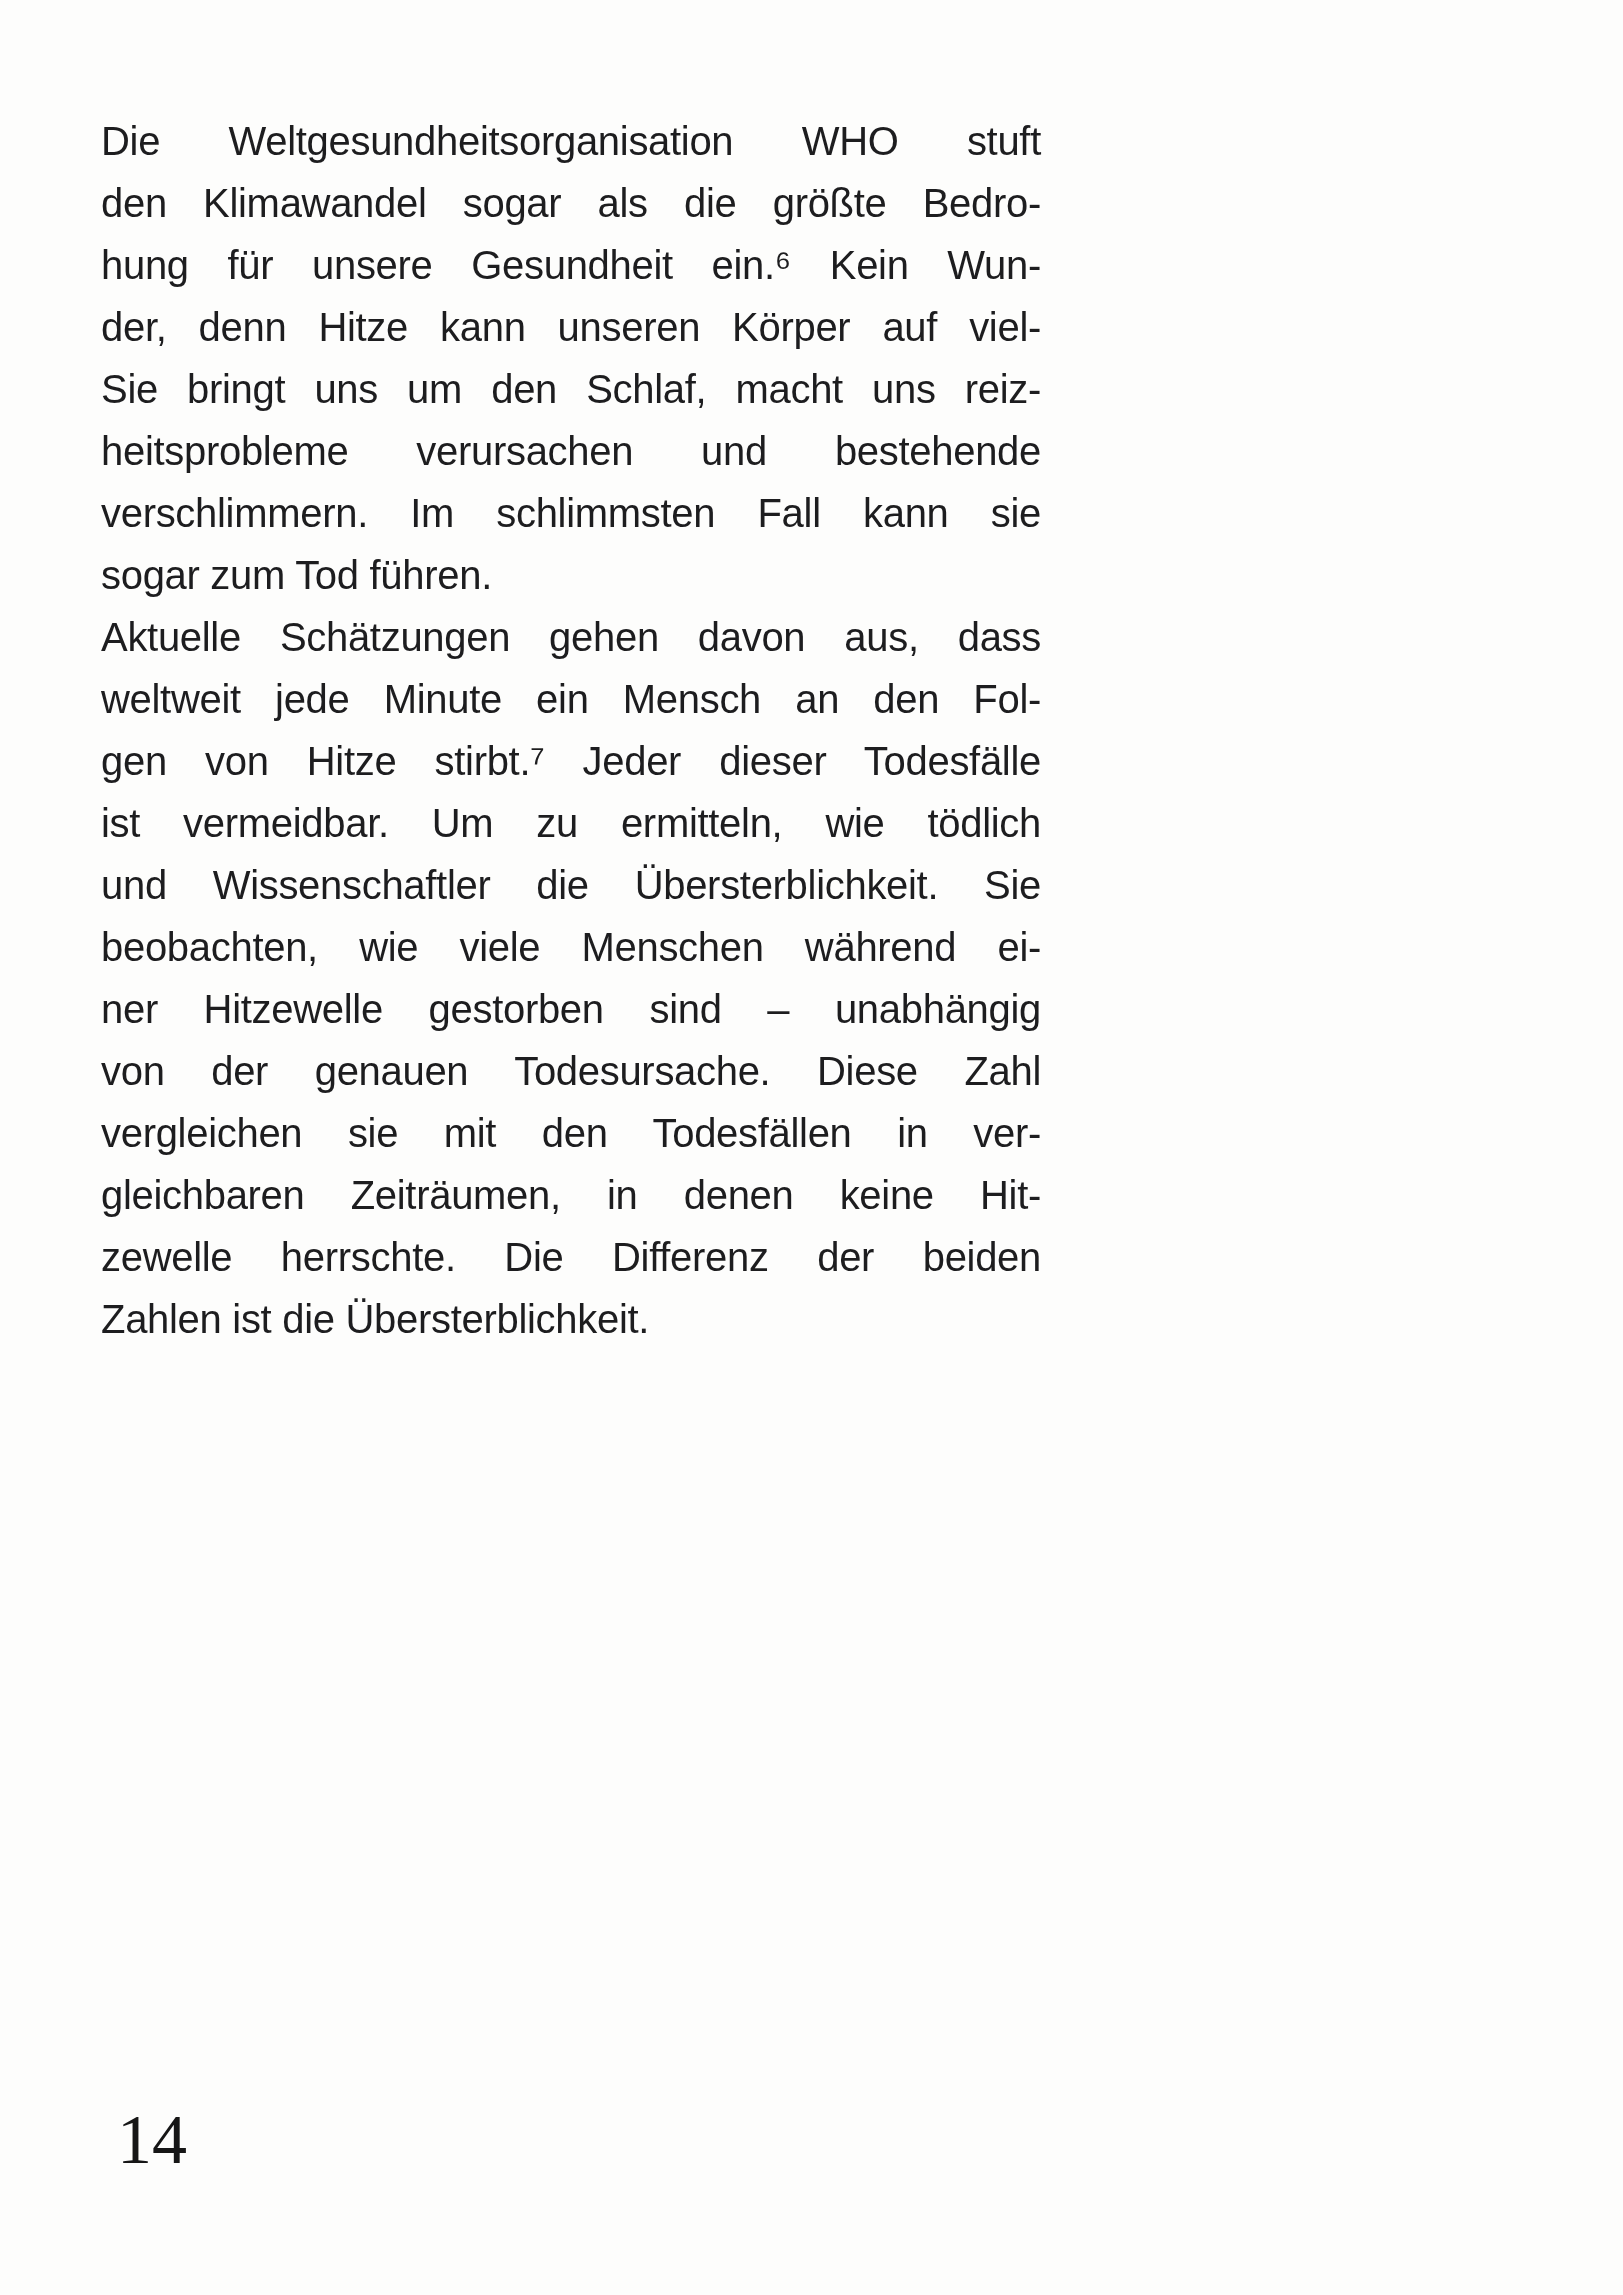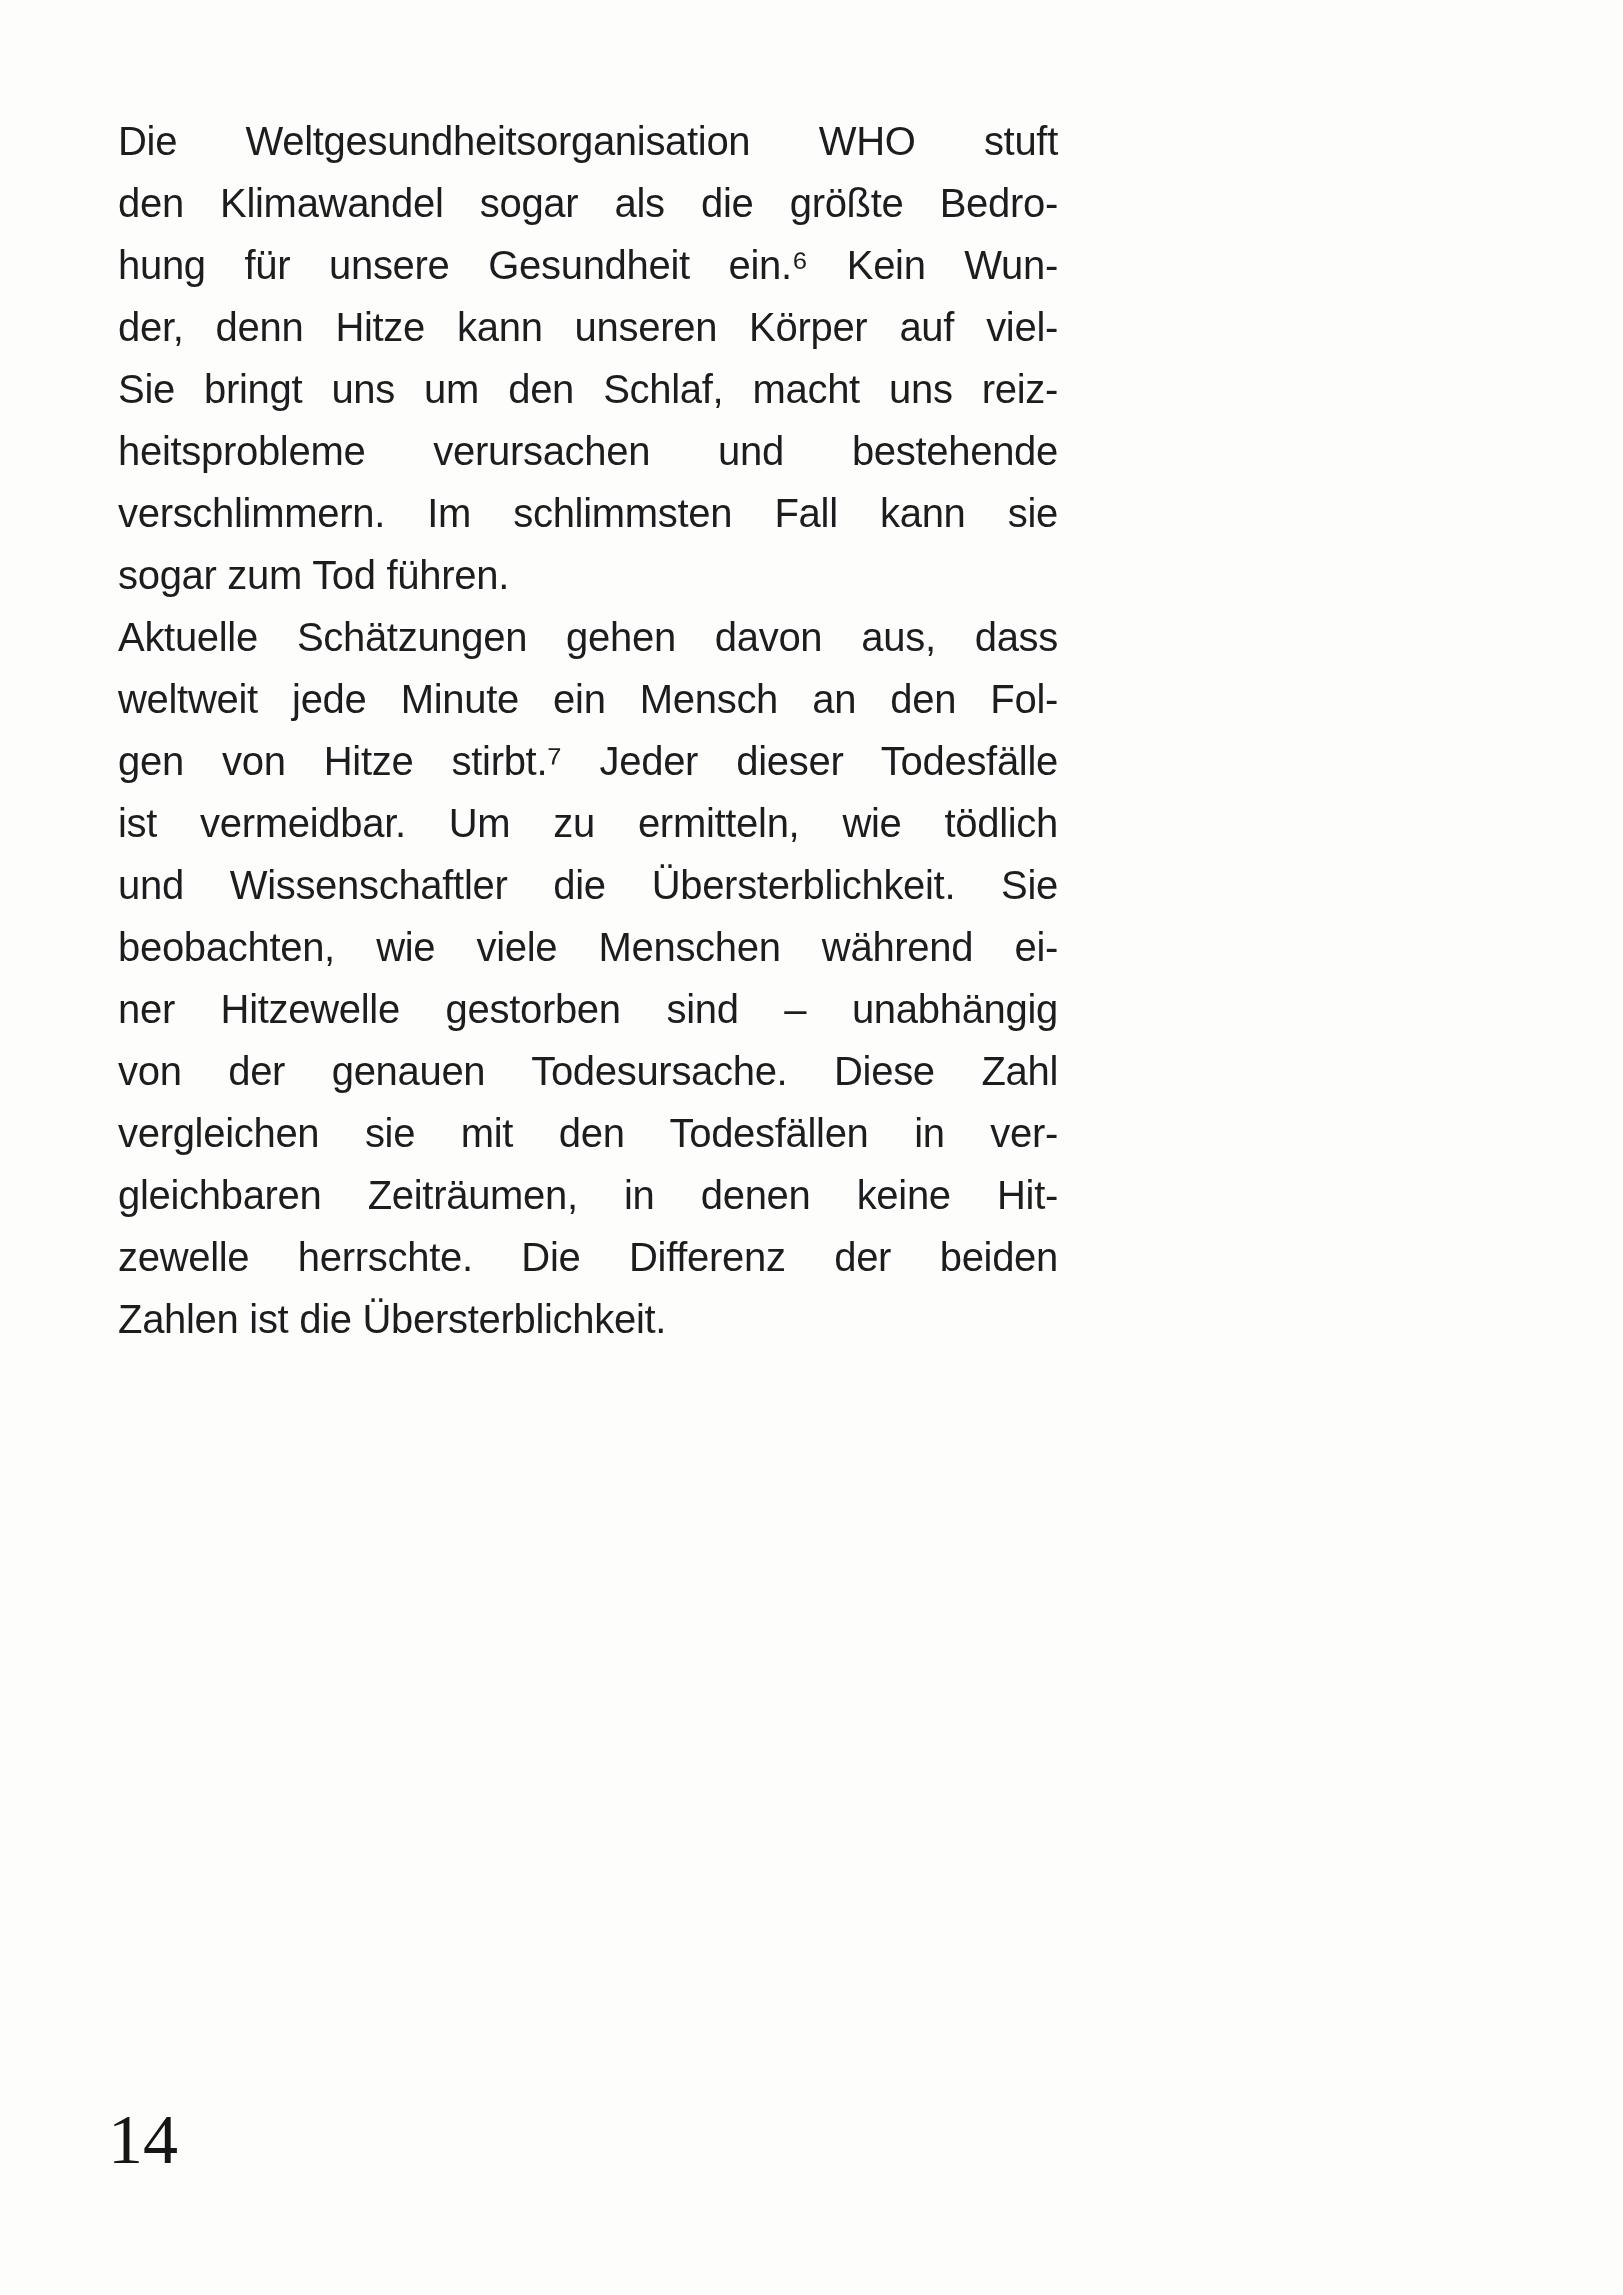--- a/index.html
+++ b/index.html
@@ -9,39 +9,39 @@
   .page {
     position: relative;
     width: 1623px;
     height: 2295px;
     background: #fdfdfc;
     overflow: hidden;
     font-family: "Liberation Sans", "DejaVu Sans", sans-serif;
   }
   .text-block {
     position: absolute;
-    left: 118px;
+    left: 101px;
     top: 110px;
     width: 940px;
     font-size: 40px;
     line-height: 62px;
     letter-spacing: -0.3px;
     color: #1d1d1f;
   }
   .line {
     text-align: justify;
     text-align-last: justify;
     white-space: normal;
   }
   .line.para-end {
     text-align-last: left;
   }
   .page-number {
     position: absolute;
-    left: 108px;
+    left: 117px;
     top: 2105px;
     font-family: "Liberation Serif", "DejaVu Serif", serif;
     font-size: 70px;
     line-height: 1;
     color: #161616;
   }
 </style>
 </head>
 <body>
 

